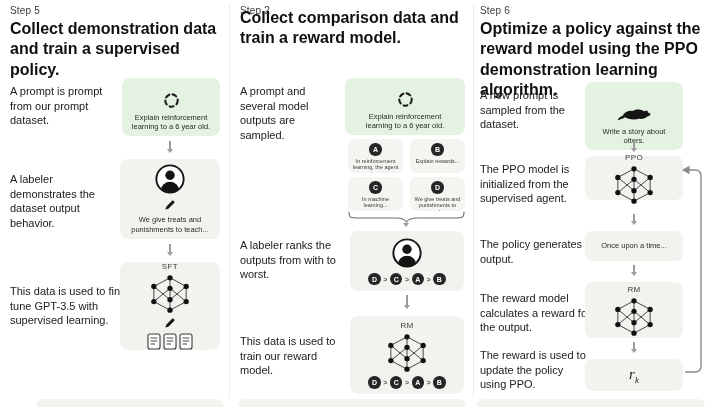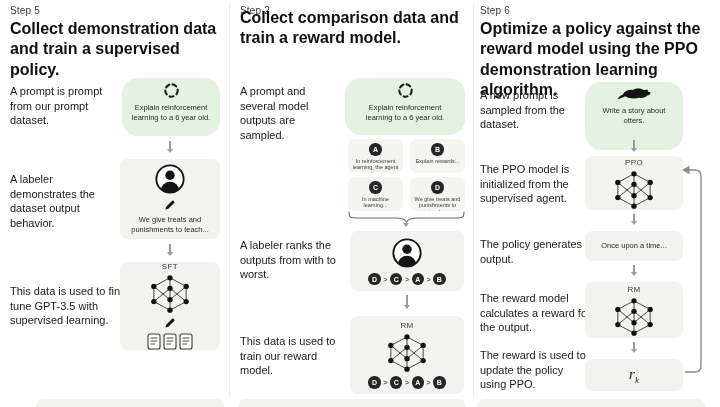--- a/index.html
+++ b/index.html
@@ -7,22 +7,22 @@
   }
   html,body{margin:0;padding:0;background:#fff;}
   .canvas{
     position:relative; width:720px; height:407px; background:#fff; overflow:hidden;
     font-family:"Liberation Sans","DejaVu Sans",sans-serif; color:var(--ink);
   }
   .divider{position:absolute;top:4px;height:394px;width:1px;background:#ececea;}
   .step-label{position:absolute;font-size:10px;color:#3c3c3c;letter-spacing:.2px;}
   .title{position:absolute;margin:0;font-size:16px;font-weight:700;line-height:1.28;color:#101010;}
   .caption{position:absolute;margin:0;font-size:11px;line-height:1.32;color:#202020;}
-  .gbox{position:absolute;background:var(--green);border-radius:16px;display:flex;flex-direction:column;
-        align-items:center;justify-content:flex-start;padding:4px 20px;box-sizing:border-box;gap:4px;}
+  .gbox{position:absolute;background:var(--green);border-radius:8px;display:flex;flex-direction:column;
+        align-items:center;justify-content:flex-end;padding:4px 20px;box-sizing:border-box;gap:4px;}
   .box{position:absolute;background:var(--gray);border-radius:8px;display:flex;flex-direction:column;
        align-items:center;justify-content:center;padding:5px 4px;box-sizing:border-box;gap:4px;}
   .box-text{font-size:7.5px;line-height:1.3;color:#2a2a2a;text-align:center;}
   .box-label{font-size:8px;color:#3a3a3a;letter-spacing:.4px;}
   .mini{position:absolute;background:var(--minigray);border-radius:7px;display:flex;flex-direction:column;
         align-items:center;padding-top:4px;box-sizing:border-box;gap:2px;overflow:hidden;}
   .mini-text{font-size:5.5px;line-height:1.25;color:#3a3a3a;text-align:center;width:90%;}
   .lc{width:12.5px;height:12.5px;border-radius:50%;background:#262626;color:#fff;font-size:7px;font-weight:700;
       display:flex;align-items:center;justify-content:center;flex:0 0 auto;}
   .rank{display:flex;align-items:center;gap:2.5px;}
@@ -250,21 +250,21 @@
   <svg width="34" height="16" viewBox="0 0 36 17">
     <path d="M0.5 14 C3 13.5 6 12.5 8.5 11 C13 13.5 19 14 23.5 12.5 C27 13 30.5 12 32 10 C34 10 35.3 9 35.5 7.8 C35.7 6.8 34.6 6 33.2 6 C32.4 4.6 30.4 4 28.6 4.6 C25.4 2.2 20.4 2.2 17 4.2 C12.4 3.4 7.8 5.6 6 9.2 C3.4 10 1.2 12 0.5 14 Z" fill="#141414"></path>
     <circle cx="31.5" cy="4.8" r="1.1" fill="#141414"></circle>
   </svg>
 </span>
       <span class="box-text" style="width:64px">Write a story about otters.</span>
     </div>
 
     <div class="arr" style="left:633px;top:140px;height:11px"></div>
 
-    <div class="box" style="left:585px;top:156px;width:98px;height:54px">
+    <div class="box" style="left:585px;top:156px;width:98px;height:44px">
       <span class="box-label">PPO</span>
       <span class="iconwrap">
   <svg width="44" height="38" viewBox="0 0 46 40">
     <g stroke="#2a2a2a" stroke-width="0.9">
       <line x1="23" y1="3" x2="6" y2="12"></line>
               <line x1="23" y1="3" x2="40" y2="12"></line>
       <line x1="6" y1="12" x2="6" y2="28"></line>
               <line x1="40" y1="12" x2="40" y2="28"></line>
       <line x1="6" y1="28" x2="23" y2="37"></line>
               <line x1="40" y1="28" x2="23" y2="37"></line>

